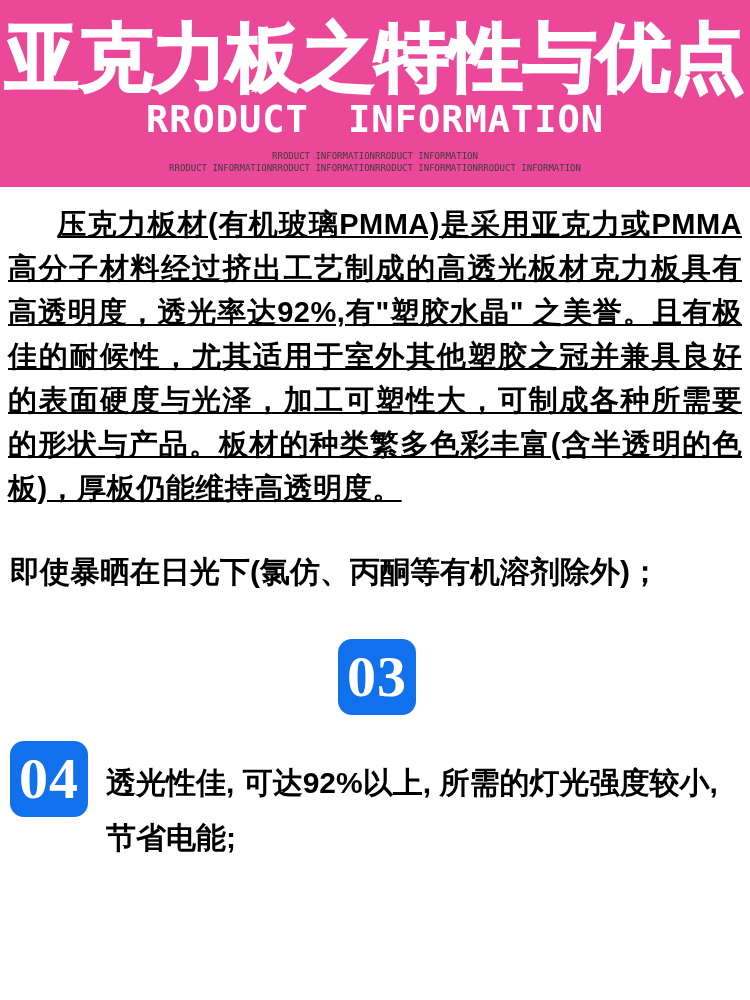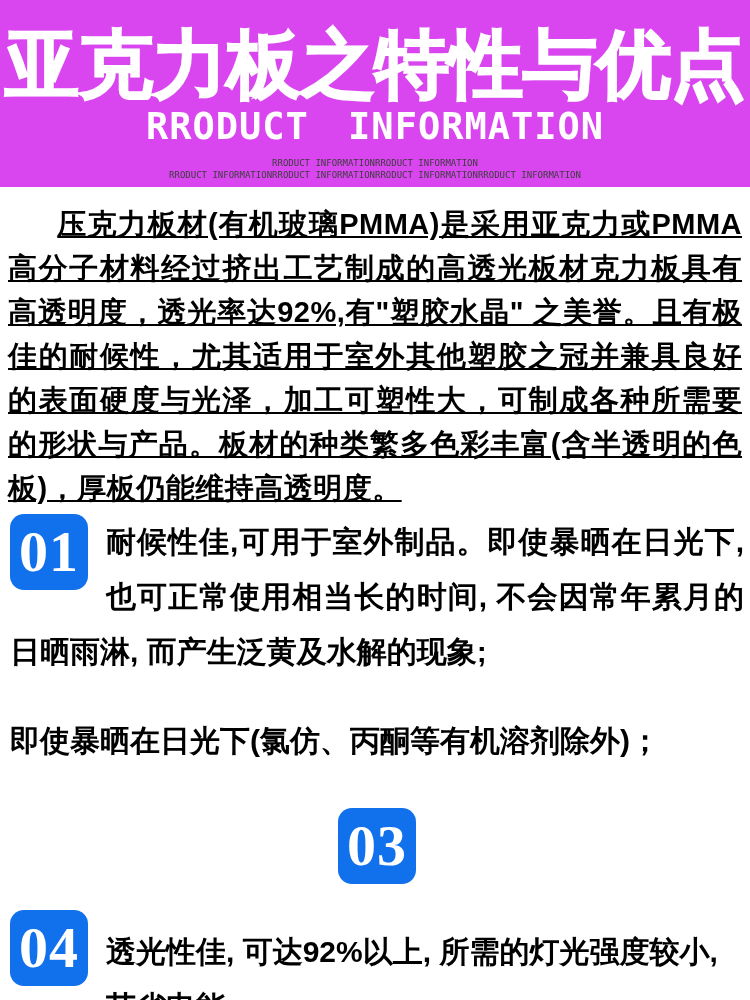--- a/index.html
+++ b/index.html
@@ -10,26 +10,25 @@
     background: #ffffff;
     font-family: "Liberation Sans", sans-serif;
     overflow: hidden;
     position: relative;
   }
 
   
   .banner {
     width: 750px;
     height: 187px;
-    background: #d946ef;
+    background: #ec4899;
     display: flex;
     flex-direction: column;
     align-items: center;
     padding-top: 16px;
-    justify-content: center;
   }
   .main-title {
     color: #ffffff;
     font-size: 74px;
     font-weight: 900;
     line-height: 84px;
     letter-spacing: 0px;
     white-space: nowrap;
     -webkit-text-stroke: 2px #ffffff;
   }
@@ -116,26 +115,20 @@
   <div class="watermark first">RRODUCT INFORMATIONRRODUCT INFORMATION</div>
   <div class="watermark">RRODUCT INFORMATIONRRODUCT INFORMATIONRRODUCT INFORMATIONRRODUCT INFORMATION</div>
 </header>
 
 <section class="intro">
   <p>压克力板材(有机玻璃PMMA)是采用亚克力或PMMA高分子材料经过挤出工艺制成的高透光板材克力板具有高透明度，透光率达92%,有"塑胶水晶" 之美誉。且有极佳的耐候性，尤其适用于室外其他塑胶之冠并兼具良好的表面硬度与光泽，加工可塑性大，可制成各种所需要的形状与产品。板材的种类繁多色彩丰富(含半透明的色板)，厚板仍能维持高透明度。</p>
 </section>
 
 <section class="features">
 
-  <div class="feature feature-float feature-01">
-    <div class="badge">
-      <span>01</span>
-    </div>
-    <p class="ftext">耐候性佳,可用于室外制品。即使暴晒在日光下,也可正常使用相当长的时间, 不会因常年累月的日晒雨淋, 而产生泛黄及水解的现象;</p>
-  </div>
 
   <div class="feature feature-row feature-02">
     <p class="ftext">即使暴晒在日光下(氯仿、丙酮等有机溶剂除外)；</p>
   </div>
 
   <div class="feature feature-row feature-03">
     <div class="badge">
       <span>03</span>
     </div>
   </div>

